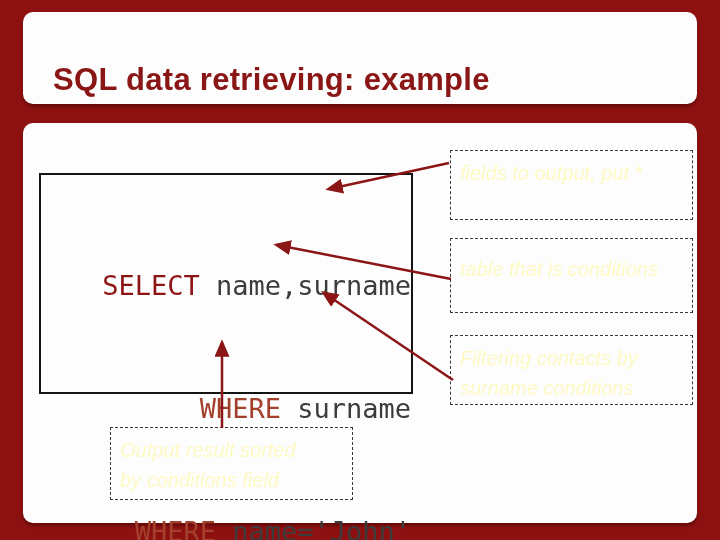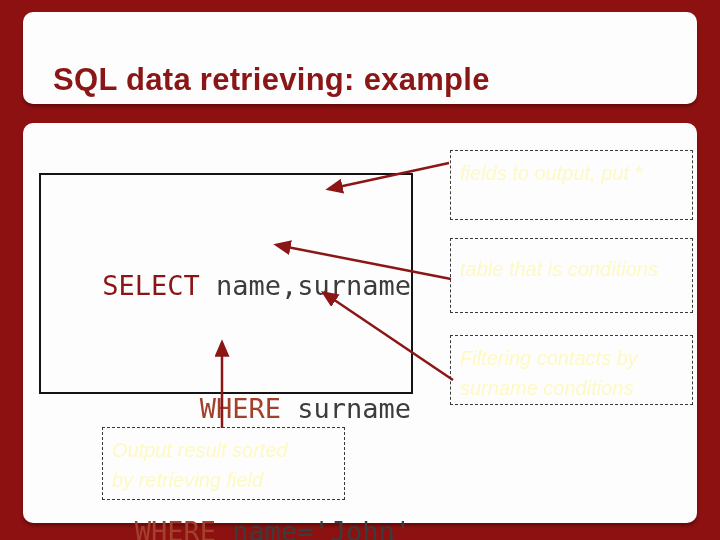--- a/index.html
+++ b/index.html
@@ -35,21 +35,21 @@
 
   .callout {
     position:absolute; box-sizing:border-box;
     border:1px dashed #3a3a3a;
     padding:7px 9px;
     font-style:italic; font-size:20px; line-height:30px; color:#fef9c3;
   }
   .callout-fields { left:450px; top:150px; width:243px; height:70px; }
   .callout-table  { left:450px; top:238px; width:243px; height:75px; padding-top:15px; }
   .callout-filter { left:450px; top:335px; width:243px; height:70px; }
-  .callout-sort   { left:102px; top:427px; width:243px; height:73px; }
+  .callout-sort   { left:110px; top:427px; width:243px; height:73px; }
 
   .arrows {
     position:absolute; left:0; top:0; width:720px; height:540px;
     pointer-events:none;
   }
   .arrows line { stroke:#8c1515; stroke-width:2.5; }
 </style>
 </head>
 <body>
 
@@ -75,21 +75,21 @@
     <div>table that is conditions</div>
   </div>
 
   <div class="callout callout-filter">
     <div>Filtering contacts by</div>
     <div>surname conditions</div>
   </div>
 
   <div class="callout callout-sort">
     <div>Output result sorted</div>
-    <div>by retrieving field</div>
+    <div>by conditions field</div>
   </div>
 
   <svg class="arrows" viewBox="0 0 720 540">
     <defs>
       <marker id="ah" markerWidth="7" markerHeight="6" refX="5.5" refY="3" orient="auto">
         <path d="M0,0 L7,3 L0,6 z" fill="#8c1515"></path>
       </marker>
     </defs>
     <line x1="449" y1="163" x2="329" y2="189" marker-end="url(#ah)"></line>
     <line x1="451" y1="279" x2="277" y2="245" marker-end="url(#ah)"></line>

